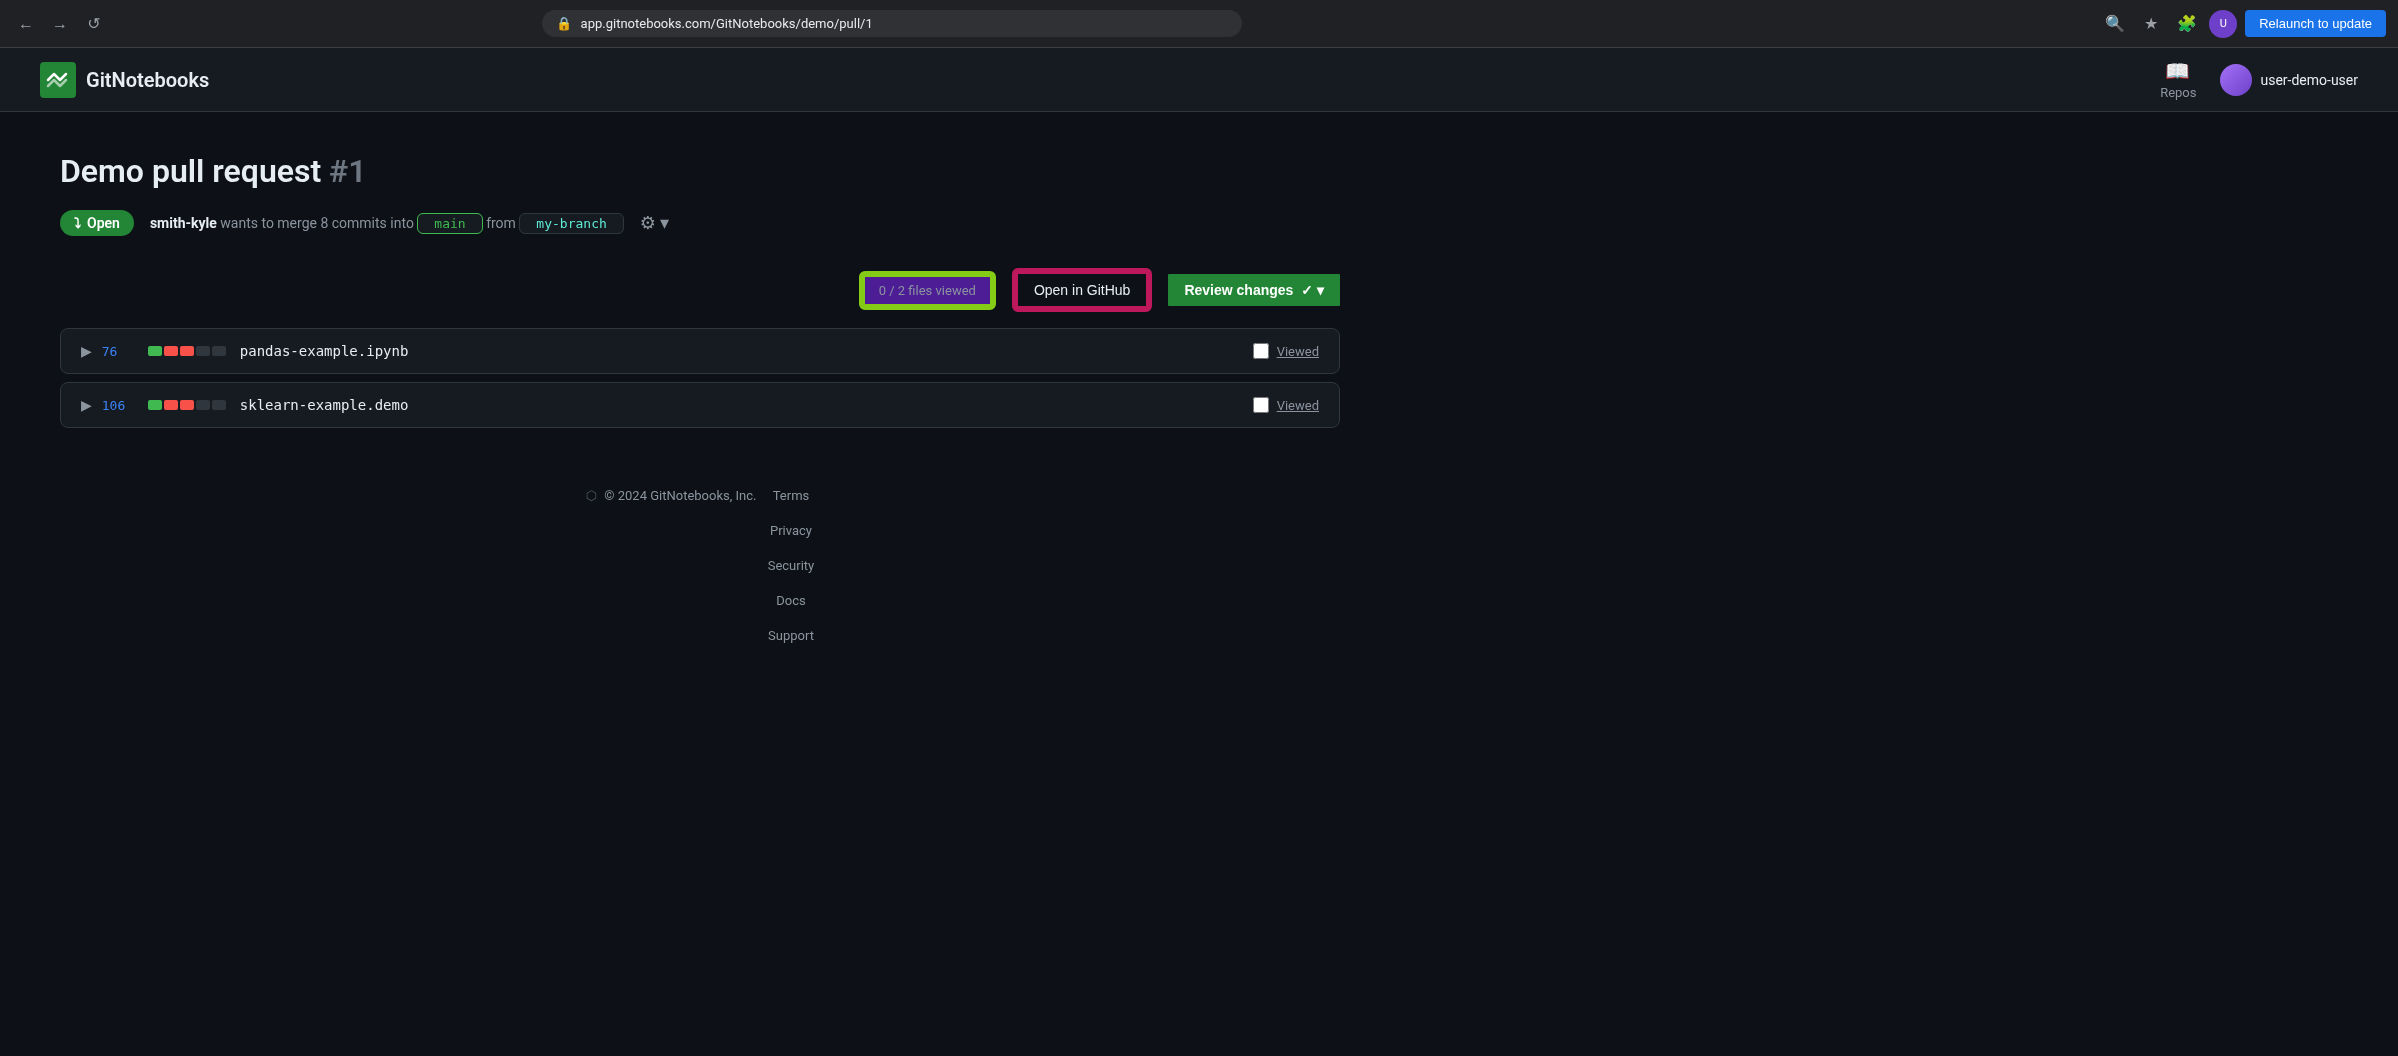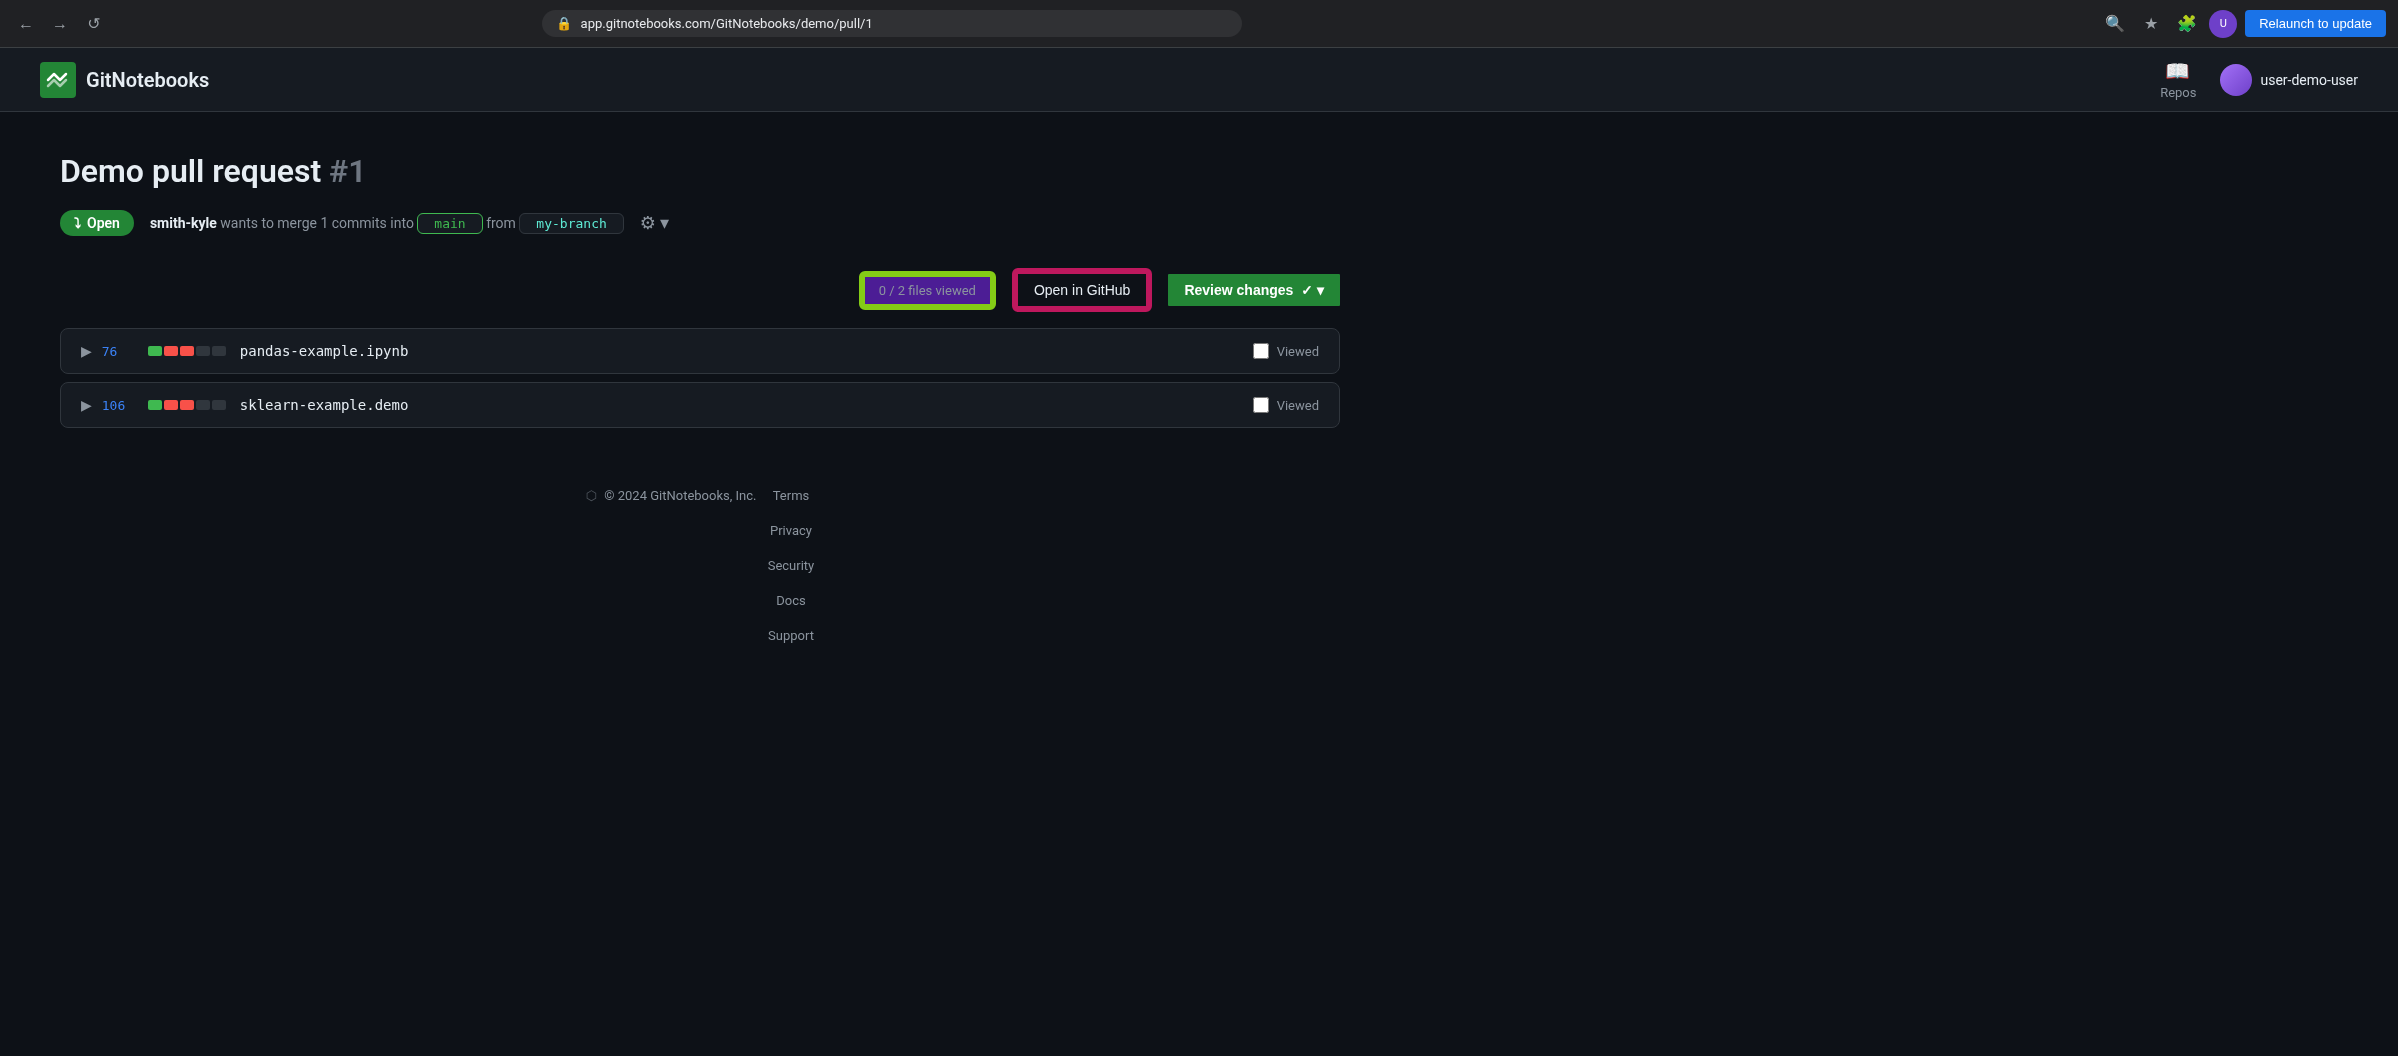--- a/index.html
+++ b/index.html
@@ -301,20 +301,21 @@
       font-size: 14px;
       color: #e6edf3;
       flex: 1;
     }
     .viewed-area {
       display: flex;
       align-items: center;
       gap: 8px;
       color: #8b949e;
       font-size: 13px;
+      text-decoration: underline;
     }
     .viewed-checkbox {
       width: 16px;
       height: 16px;
       border: 1px solid #30363d;
       border-radius: 3px;
       background: transparent;
       cursor: pointer;
     }
 
@@ -393,21 +394,21 @@
       <span class="pr-number"> <span>#1</span></span>
     </h1>
 
     <div class="pr-meta">
       <div class="open-badge">
         <span>⤵</span>
         <span>Open</span>
       </div>
       <span class="pr-description">
         <strong>smith-kyle</strong>
-        <span> wants to merge 1 commits into </span>
+        <span> wants to merge 8 commits into </span>
         <span class="branch-badge main">main</span>
         <span> from </span>
         <span class="branch-badge feature">my-branch</span>
       </span>
       <button class="settings-btn">
         <span>⚙</span>
         <span>▾</span>
       </button>
     </div>
 

